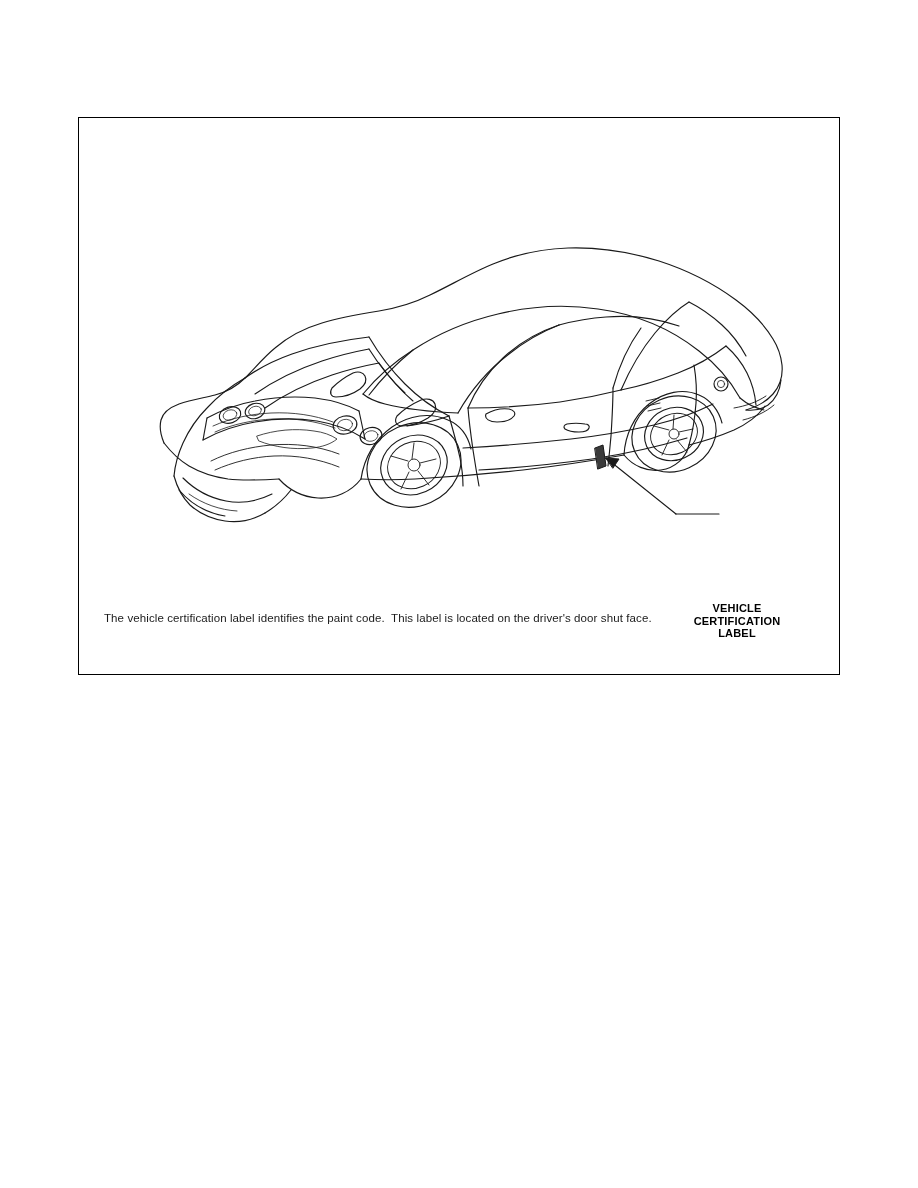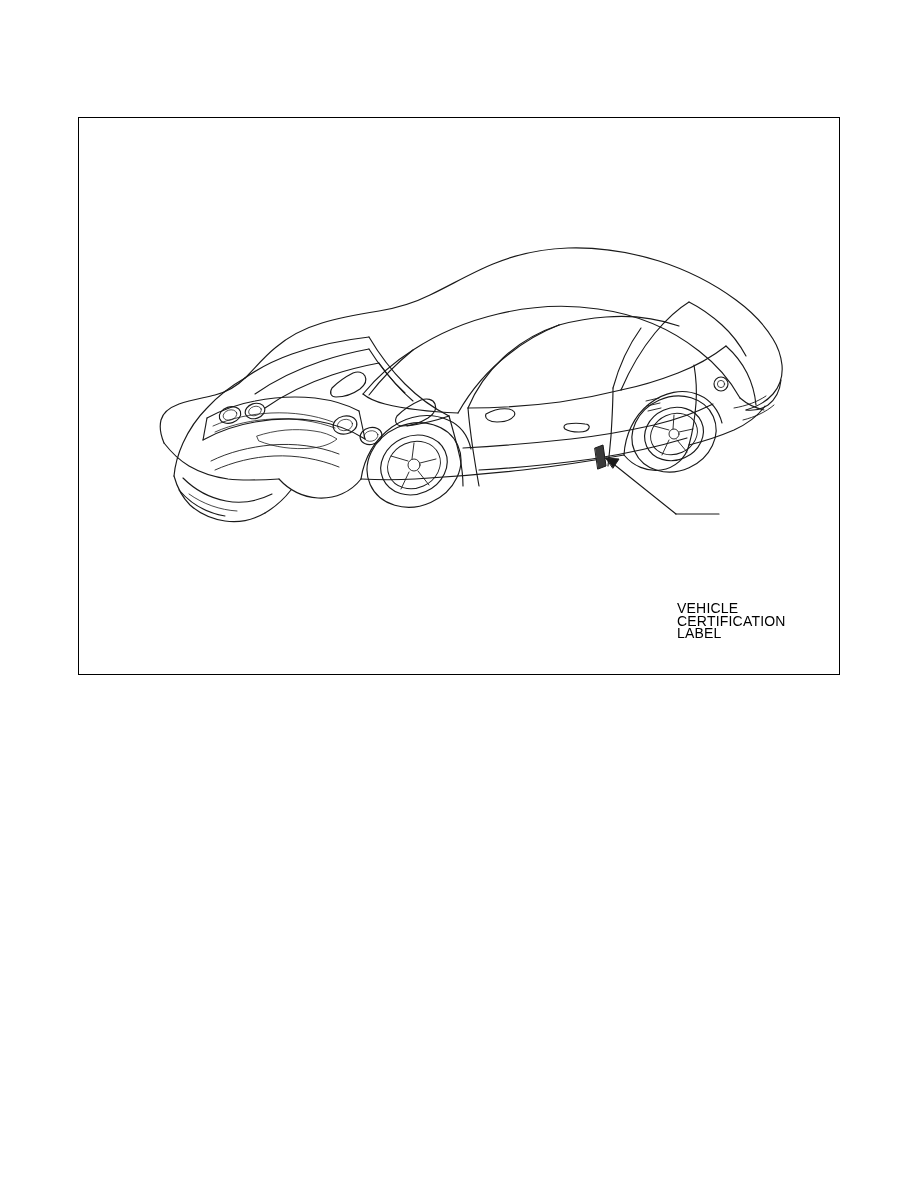--- a/index.html
+++ b/index.html
@@ -48,23 +48,24 @@
     line-height: 16px;
     color: #1a1a1a;
     letter-spacing: 0.1px;
     white-space: pre;
   }
   .callout-label {
     position: absolute;
     left: 598px;
     top: 484px;
     width: 120px;
-    font-size: 14px;
-    font-weight: normal;
+    font-size: 11px;
+    font-weight: bold;
     line-height: 12.5px;
+    text-align: center;
     letter-spacing: 0.2px;
   }
   .callout-label div { display: block; }
   svg { display: block; }
 </style>
 </head>
 <body>
 
 <div class="page">
 
@@ -316,16 +317,17 @@
 
       </svg>
     </div>
 
     <div class="callout-label">
       <div>VEHICLE</div>
       <div>CERTIFICATION</div>
       <div>LABEL</div>
     </div>
 
+    <div class="caption">The vehicle certification label identifies the paint code.  This label is located on the driver's door shut face.</div>
 
   </div>
 
 </div>
 
 </body></html>

